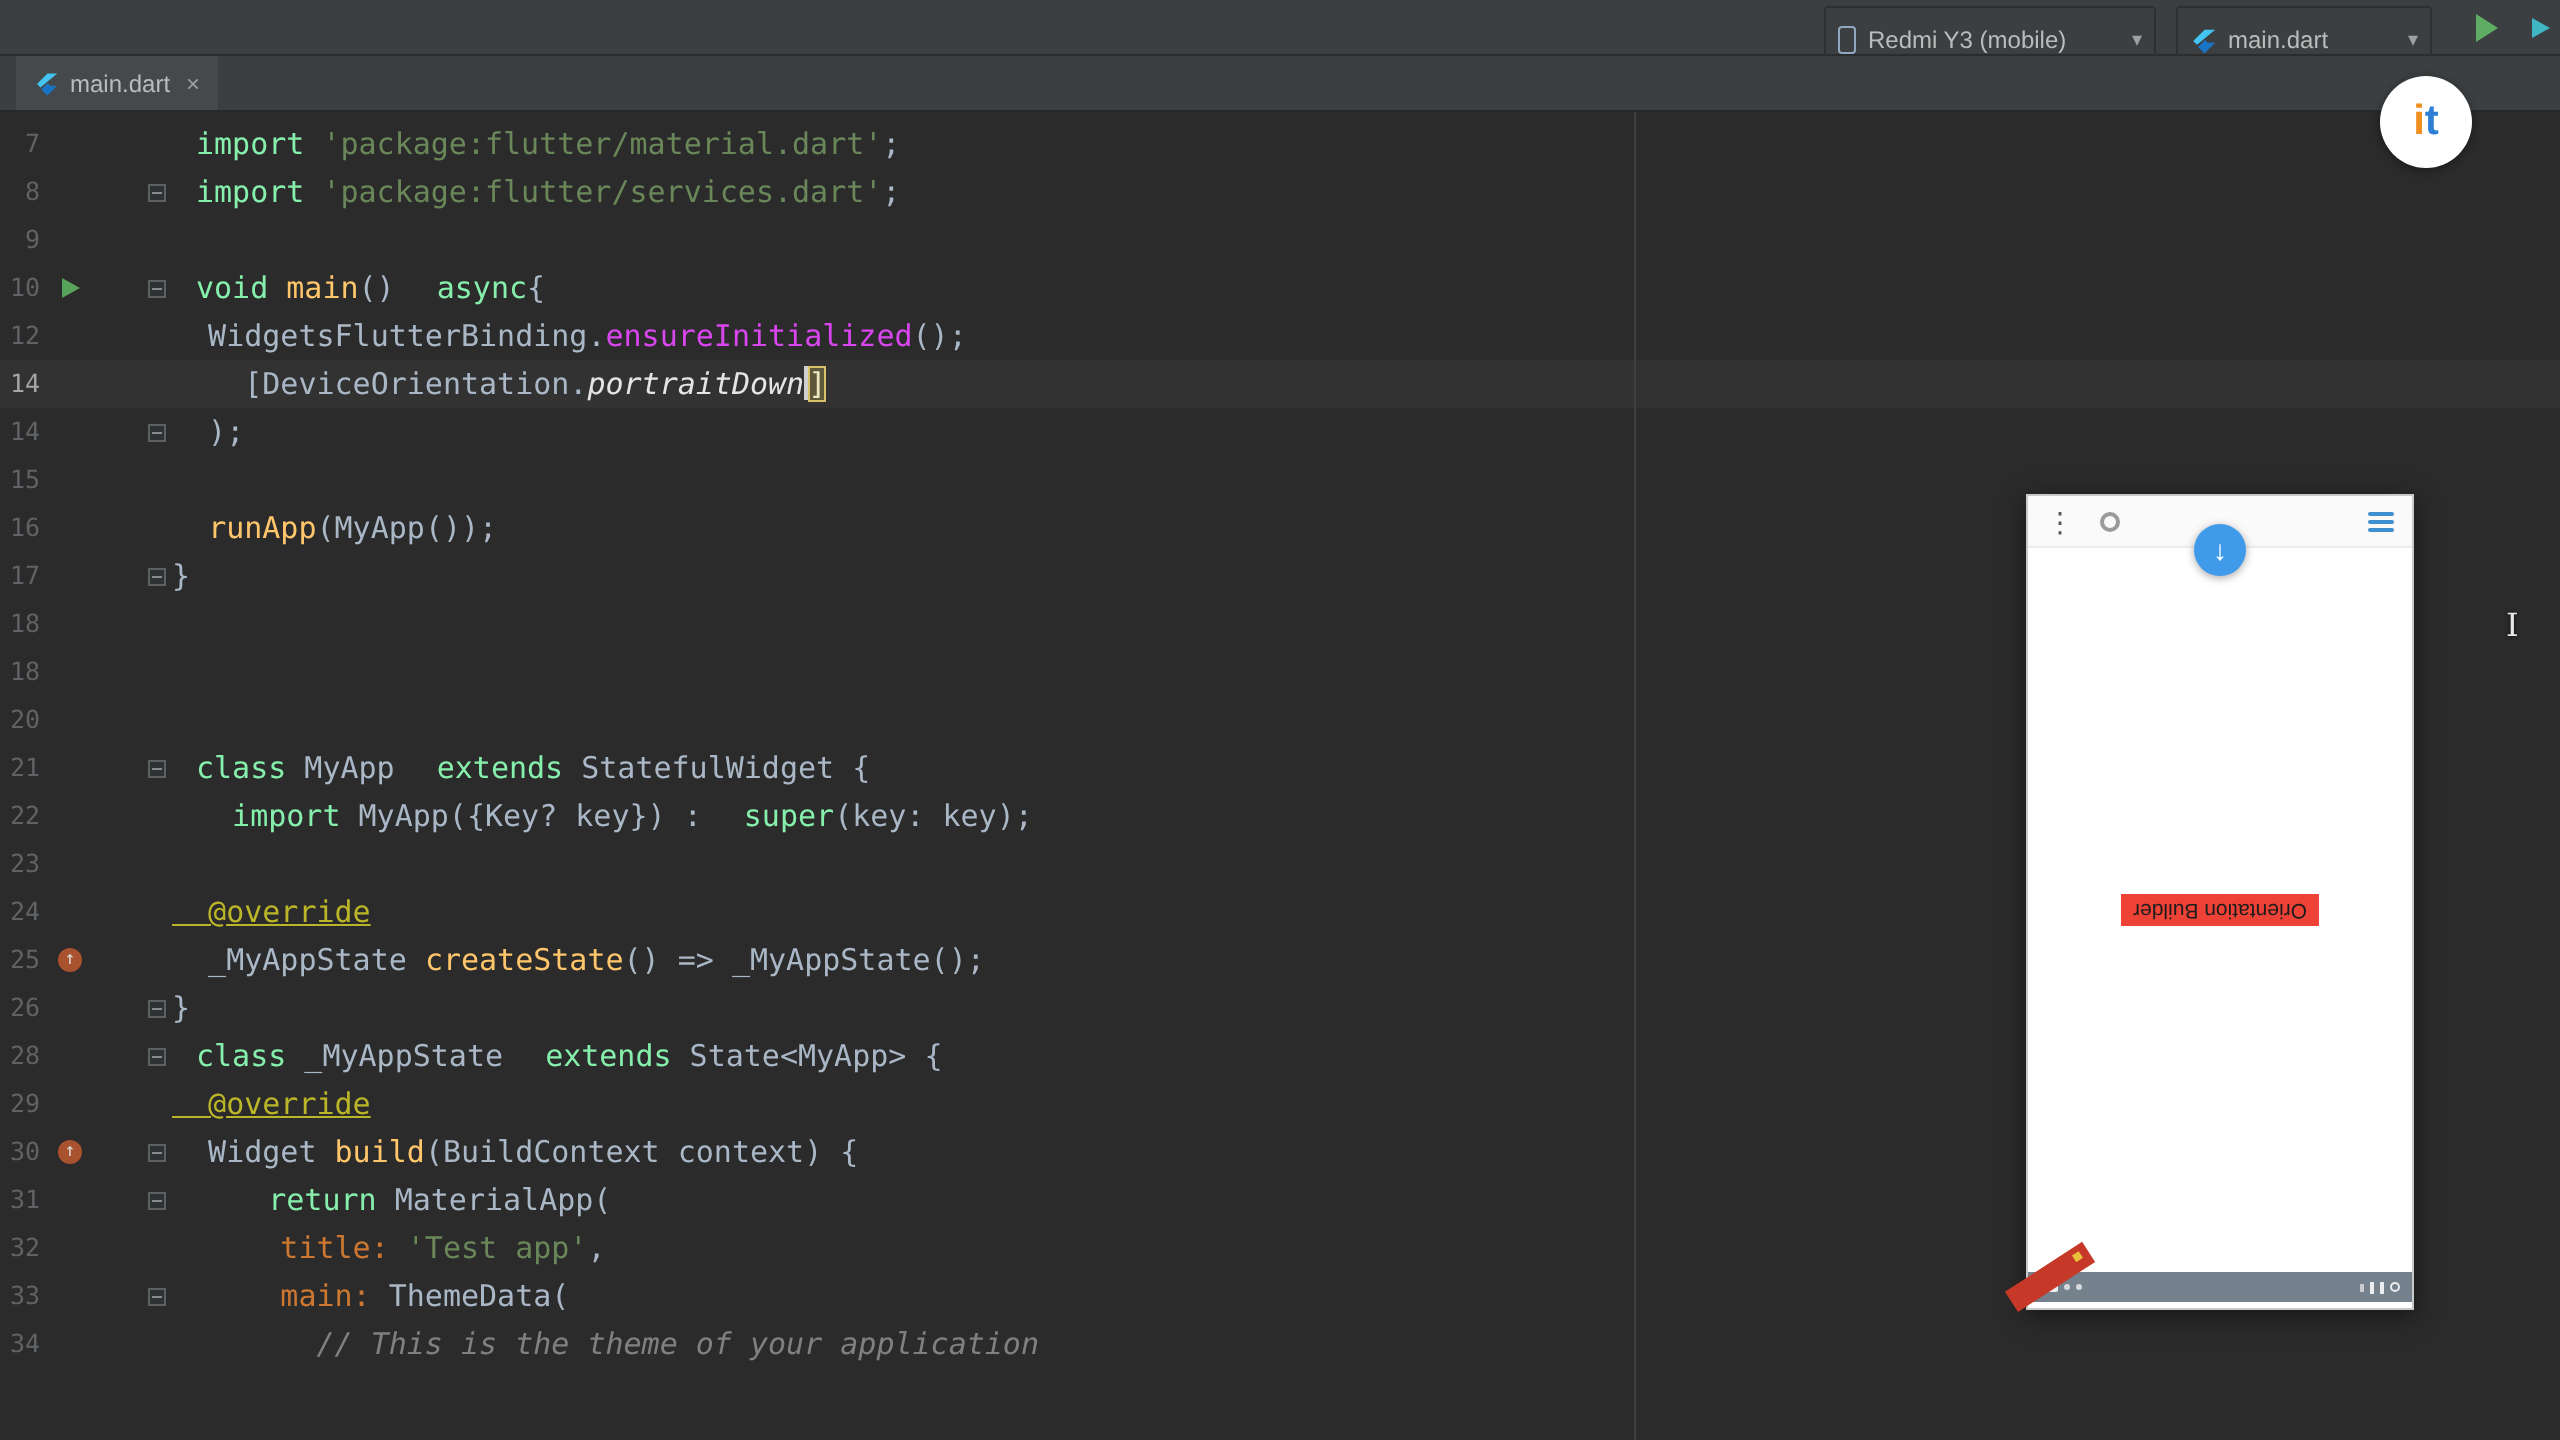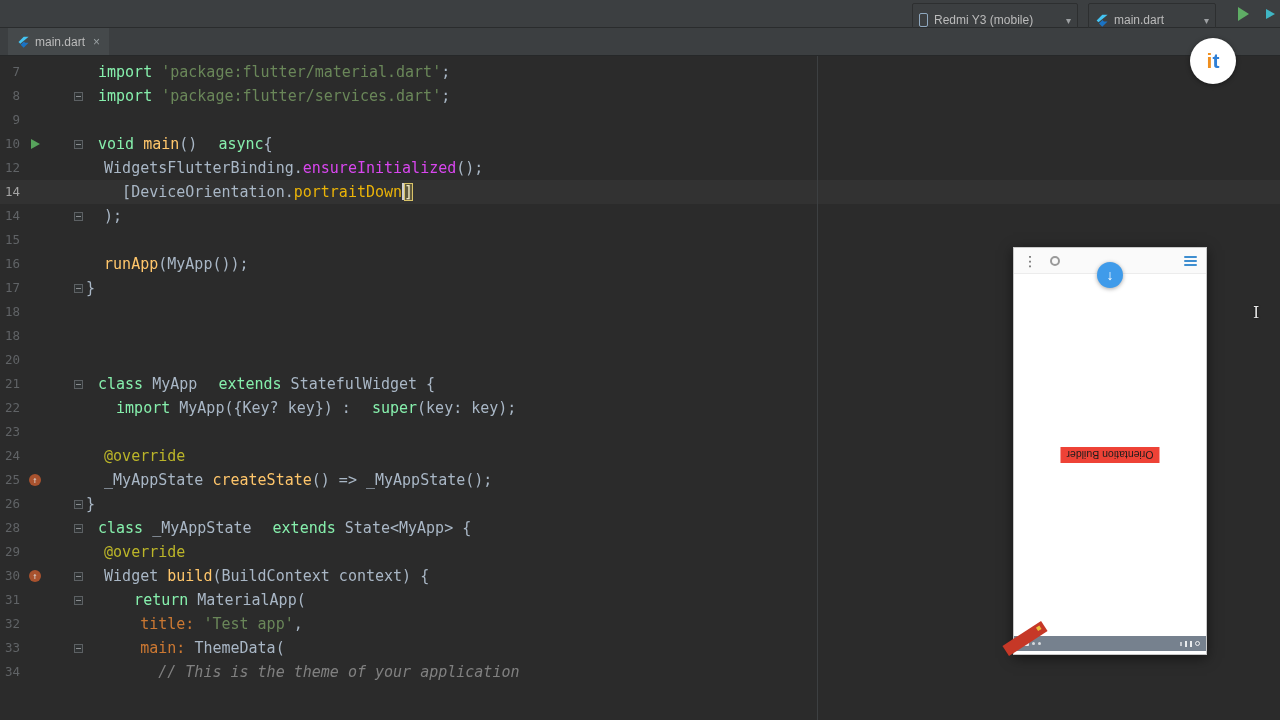--- a/index.html
+++ b/index.html
@@ -50,23 +50,23 @@
               border-top:5px solid transparent; border-bottom:5px solid transparent; }
   .ovr { width:12px; height:12px; border-radius:50%; background:#a8522e; color:#dcdcdc;
          font-size:9px; line-height:12px; text-align:center; font-family:"DejaVu Sans Mono",monospace; }
   .foldbox { width:9px; height:9px; border:1px solid #5c6063; position:relative; background:#2f3233; }
   .foldbox::after { content:""; position:absolute; left:1px; right:1px; top:3px; height:1px; background:#8a8d90; }
 
   .tk-kw   { color:#86efac;margin-left:12px; }
   .tk-str  { color:#6a8759; }
   .tk-call { color:#ffc66b; }
   .tk-scall{ color:#d946ef; }
-  .tk-ann  { color:#bbb529; }
+  .tk-ann  { color:#bbb529;text-decoration:underline; }
   .tk-cmt  { color:#808080; font-style:italic; }
-  .tk-fld  { color:#eab308; }
+  .tk-fld  { color:#e5e5e5; font-style:italic; }
   .tk-pln  { color:#a9b7c6; }
   .tk-named{ color:#cc7832; }
   .tk-cls  { color:#a9b7c6; }
   .tk-brk  { color:#efe6c0; background:#5d573b; box-shadow:inset 0 0 0 1px #d8c268; }
   .tk-caret{ display:inline-block; width:2px; height:17px; background:#d0d0d0;
              vertical-align:middle; margin-top:-3px; }
 
   .margin-guide { position:absolute; left:817px; top:0; bottom:0; width:1px;
                   background:#3d4042; }
 

